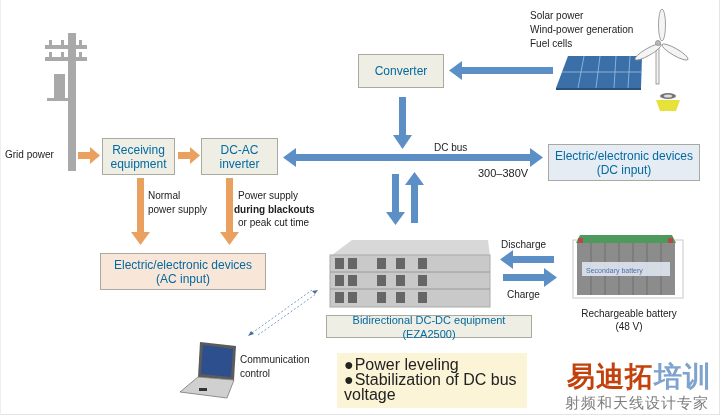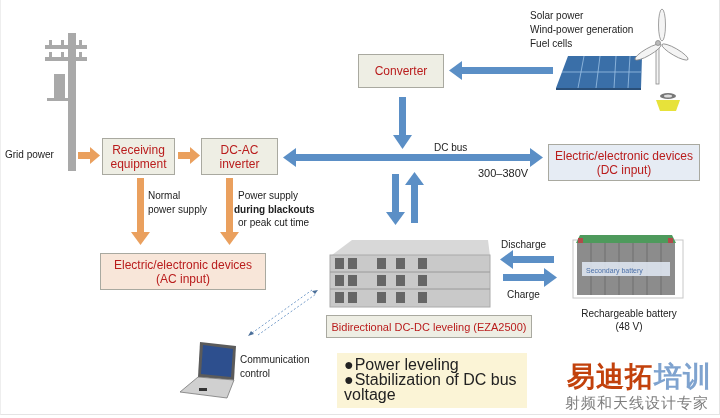--- a/index.html
+++ b/index.html
@@ -1,20 +1,20 @@
 <!DOCTYPE html>
 <html><head>
 <meta charset="utf-8">
 <style>
   html, body { margin:0; padding:0; }
   body { width:720px; height:418px; background:#ffffff; position:relative; overflow:hidden;
          font-family:"Liberation Sans", sans-serif; color:#222; }
   .frame { position:absolute; left:0; top:0; width:718px; height:414px; border-right:1px solid #e4e4e4; border-bottom:1px solid #e4e4e4; border-left:1px solid #eee;}
   .box { position:absolute; border:1px solid #a9a9a0; box-sizing:border-box; display:flex; flex-direction:column;
-         align-items:center; justify-content:center; text-align:center; font-size:12px; line-height:14px; color:#b91c1c; }
+         align-items:center; justify-content:center; text-align:center; font-size:12px; line-height:14px; color:#0369a1; }
   .gray { background:#ededE3; background:#eeeee4; }
   .peach { background:#f8e6d9; }
   .blue { background:#e6ecf4; }
   .lbl { position:absolute; font-size:10px; line-height:14px; color:#222; white-space:nowrap; }
   svg.diag { position:absolute; left:0; top:0; }
   .bullets { position:absolute; left:337px; top:353px; width:190px; height:55px; background:#fbf4d6; font-size:16px; line-height:15px; padding:4px 0 0 7px; box-sizing:border-box; }
   .bullets div::before { content:"●"; margin-right:1px; }
   .wm1 { position:absolute; left:567px; top:362px; font-size:28px; font-weight:bold; letter-spacing:1px; line-height:30px; }
   .wm1 .r { color:#c2410c; } .wm1 .b { color:#7fa3cf; }
   .wm2 { position:absolute; left:565px; top:394px; font-size:15px; color:#7d7d7d; line-height:18px; letter-spacing:1px; font-family:"DejaVu Serif", serif; }
@@ -219,21 +219,21 @@
 </div>
 
 <div class="lbl" style="left:501px; top:238px;">Discharge</div>
 <div class="lbl" style="left:507px; top:288px;">Charge</div>
 
 <div class="lbl" style="left:586px; top:264px; font-size:7px; color:#4a6fa8;">Secondary battery</div>
 <div class="lbl" style="left:570px; top:307px; text-align:center; width:118px;">Rechargeable battery</div>
 <div class="lbl" style="left:570px; top:320px; text-align:center; width:118px;">(48 V)</div>
 
 <div class="box gray" style="left:326px; top:315px; width:206px; height:23px; font-size:11px;">
-  <span>Bidirectional DC-DC leveling (EZA2500)</span>
+  <span>Bidirectional DC-DC equipment (EZA2500)</span>
 </div>
 
 <div class="lbl" style="left:240px; top:353px;">Communication</div>
 <div class="lbl" style="left:240px; top:367px;">control</div>
 
 <div class="bullets">
   <div>Power leveling</div>
   <div>Stabilization of DC bus voltage</div>
 </div>
 

